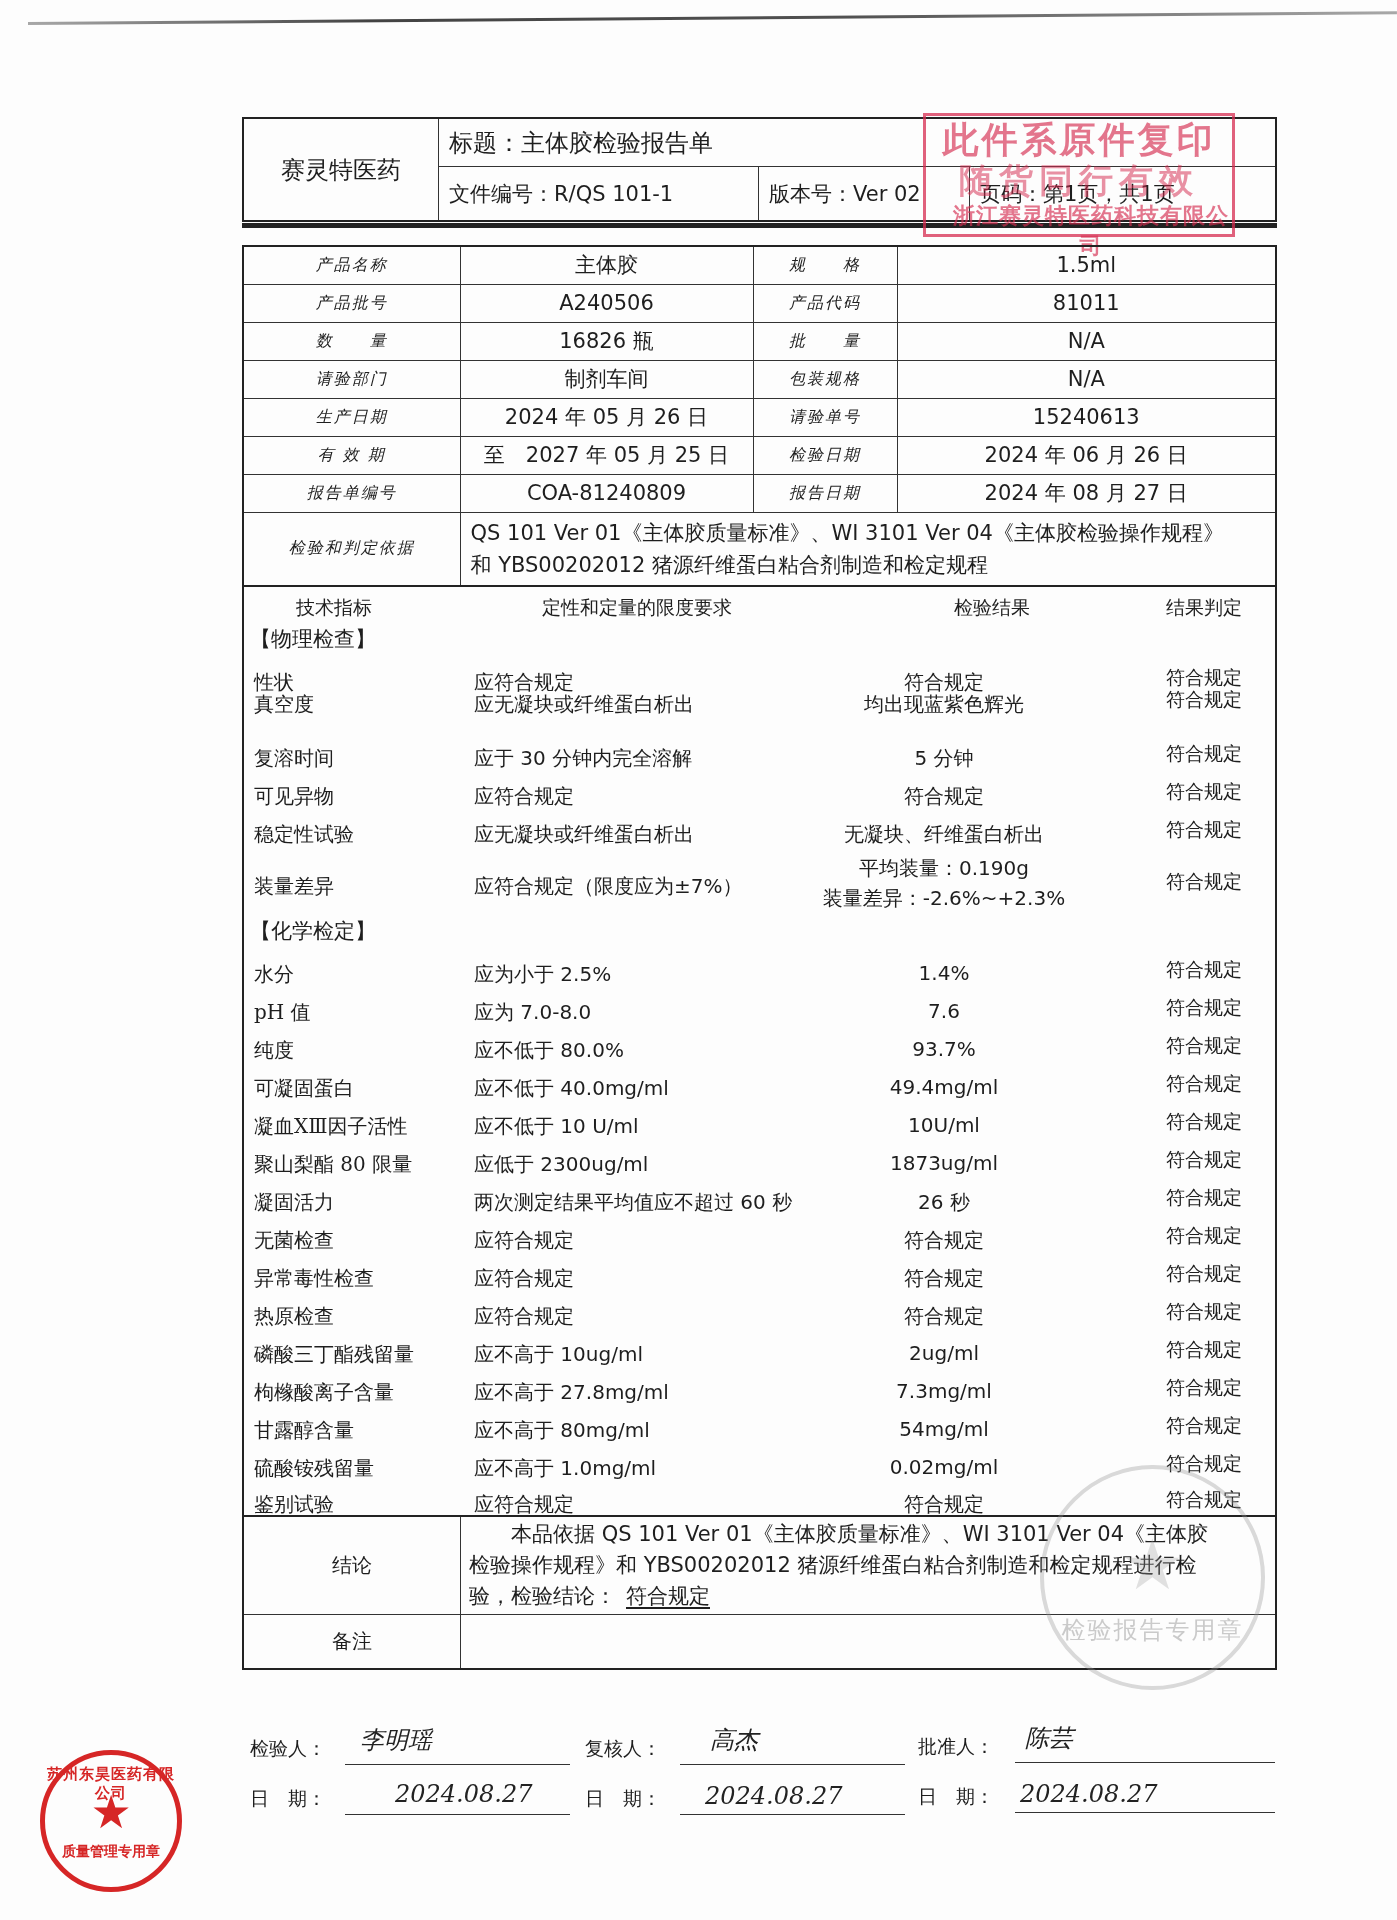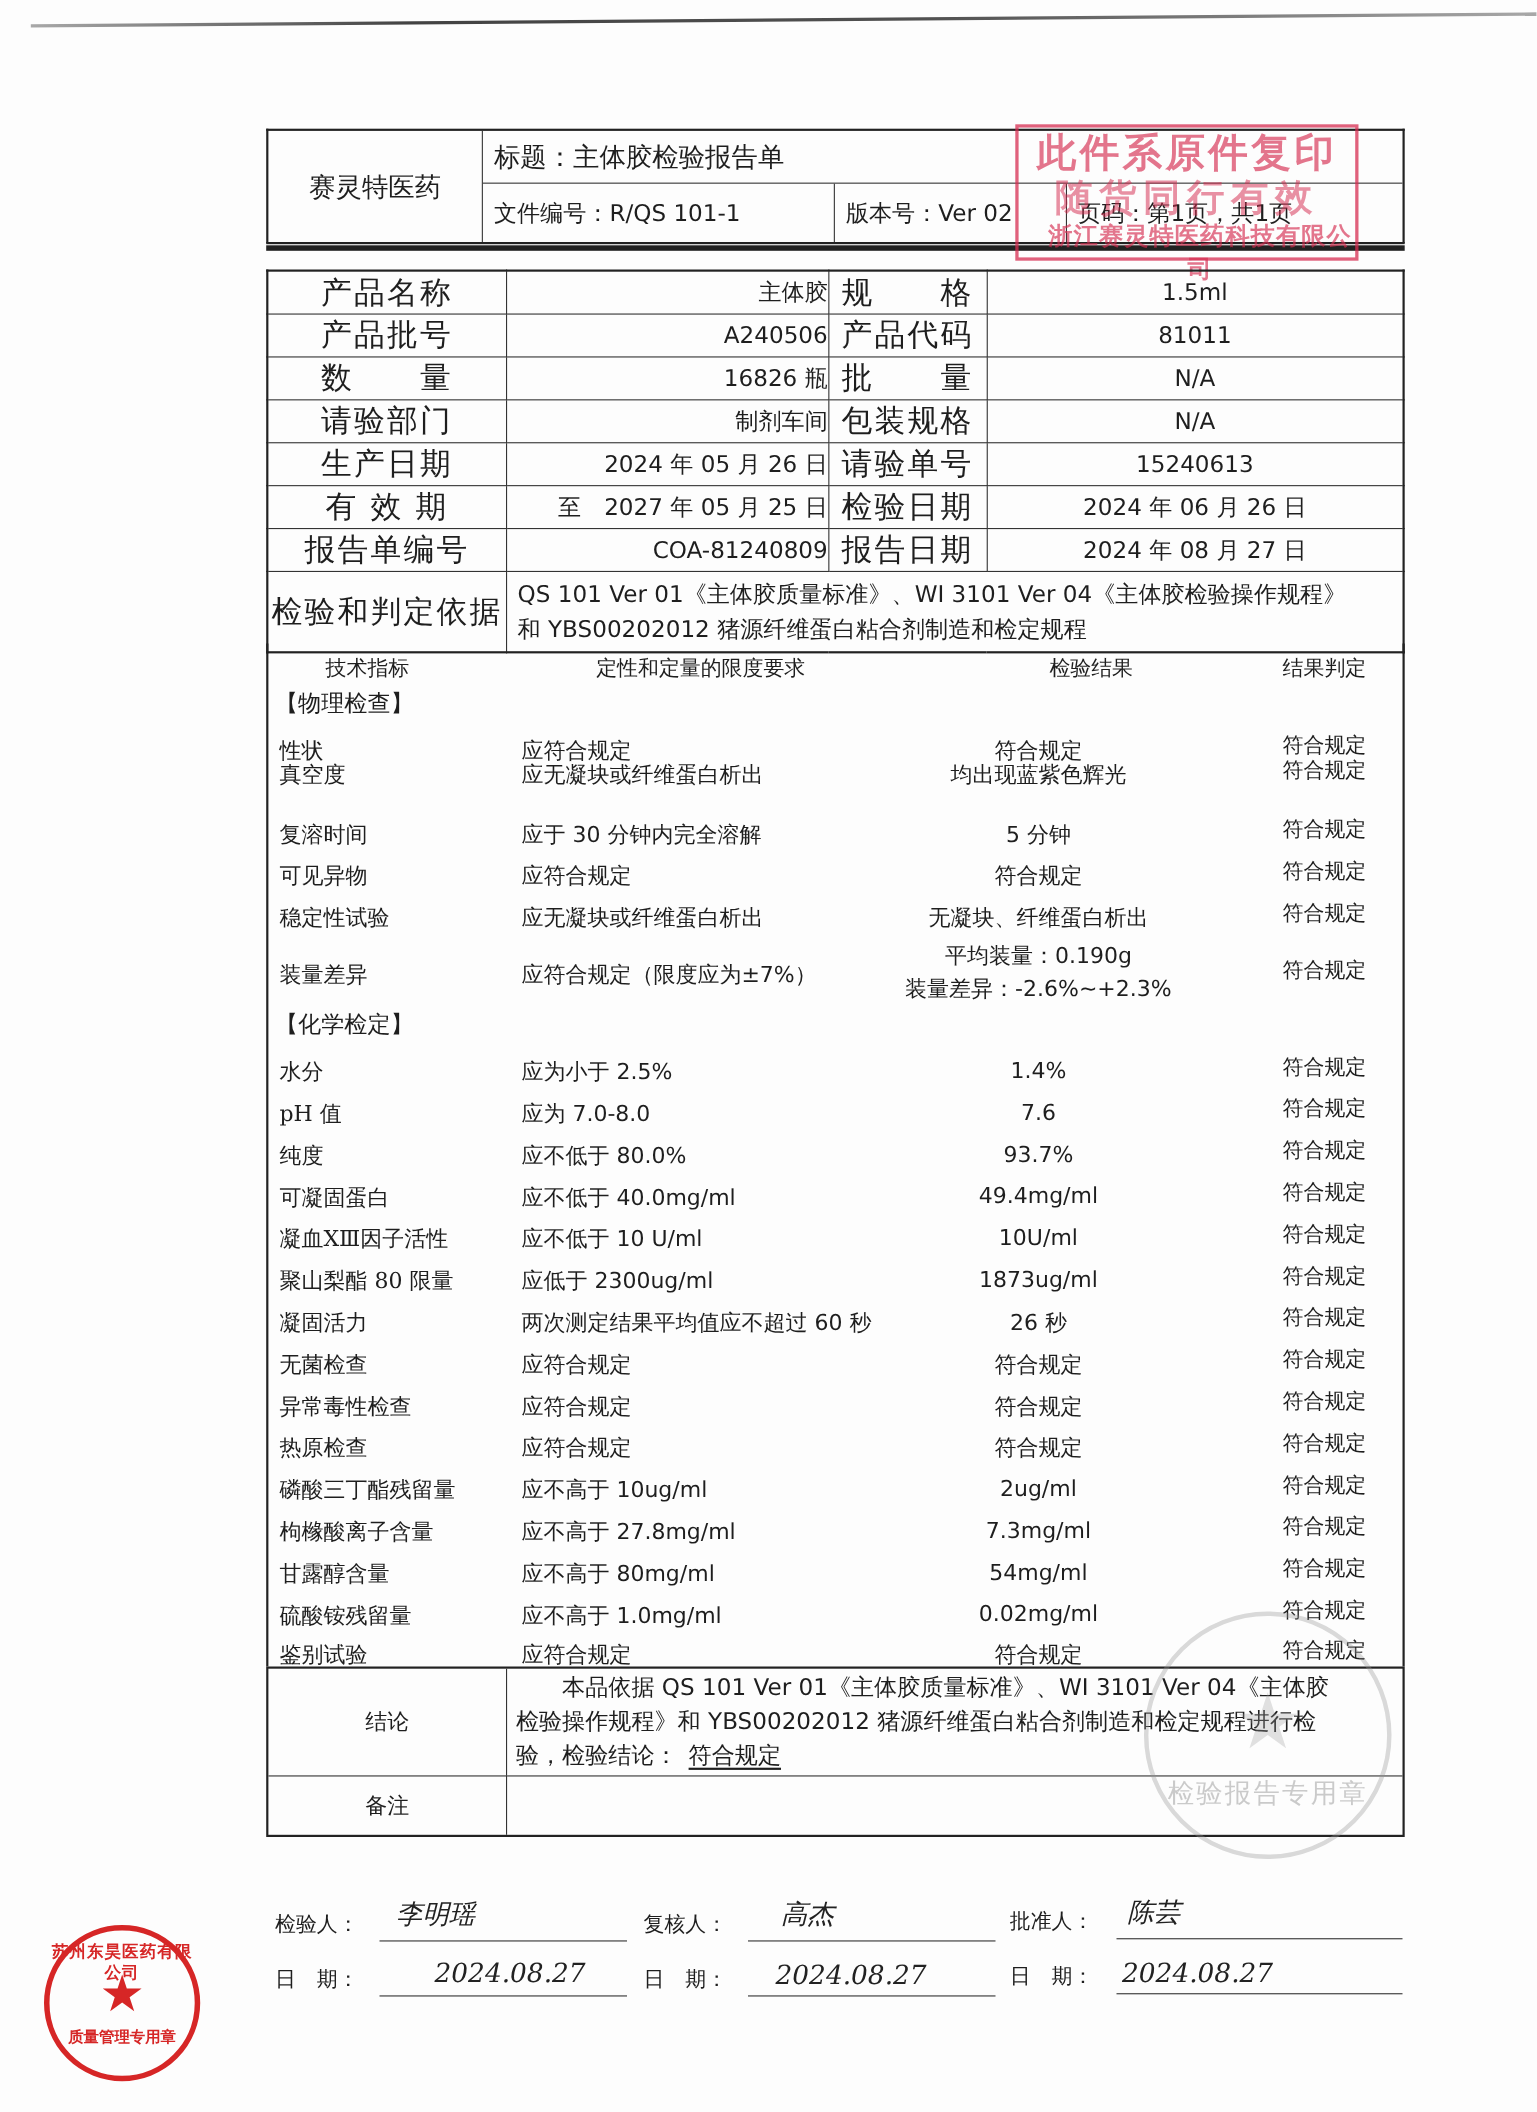--- a/index.html
+++ b/index.html
@@ -28,23 +28,23 @@
   .copy-stamp { position: absolute; left: 923px; top: 113px; width: 312px; height: 124px;
     border: 3px solid rgba(214, 44, 80, .75); color: rgba(214, 44, 80, .65);
     text-align: center; font-family: "DejaVu Serif", "Liberation Serif", serif; pointer-events: none; }
   .copy-stamp .l1 { font-size: 36px; letter-spacing: 3px; line-height: 42px; margin-top: 2px; font-weight: bold; }
   .copy-stamp .l2 { font-size: 34px; letter-spacing: 6px; line-height: 40px; opacity: .8; font-weight: bold; }
   .copy-stamp .l3 { font-size: 22px; letter-spacing: 1px; line-height: 30px; font-weight: bold; padding-left: 24px; }
 
   
   .info { position: absolute; left: 242px; top: 245px; width: 1035px; border: 2px solid #222; border-collapse: collapse; }
   .info td { border: 1.5px solid #333; height: 38px; text-align: center; font-size: 21px; }
-  .info td.lbl { font-family: "DejaVu Serif", "Liberation Serif", serif; font-size: 28px; letter-spacing: 2px; }
+  .info td.lbl { font-family: "DejaVu Serif", "Liberation Serif", serif; font-size: 16px; letter-spacing: 2px; font-style: italic; }
   .info td.c1 { width: 217px; }
-  .info td.c2 { width: 293px; text-align: right; }
+  .info td.c2 { width: 293px; }
   .info td.c3 { width: 144px; margin-left: 44px; }
   .info td.basis { text-align: left; padding: 4px 10px; line-height: 32px; height: 70px; }
 
   
   .results { position: absolute; left: 242px; top: 585px; width: 1035px; height: 930px;
     border-left: 2px solid #222; border-right: 2px solid #222; }
   .res-head { position: absolute; top: 0; left: 0; right: 0; height: 40px; font-family: "DejaVu Serif", "Liberation Serif", serif; font-size: 19px; }
   .res-head span { position: absolute; top: 10px; }
   .row { position: absolute; left: 0; right: 0; height: 38px; font-size: 20px; }
   .row span { position: absolute; top: 6px; white-space: nowrap; }

